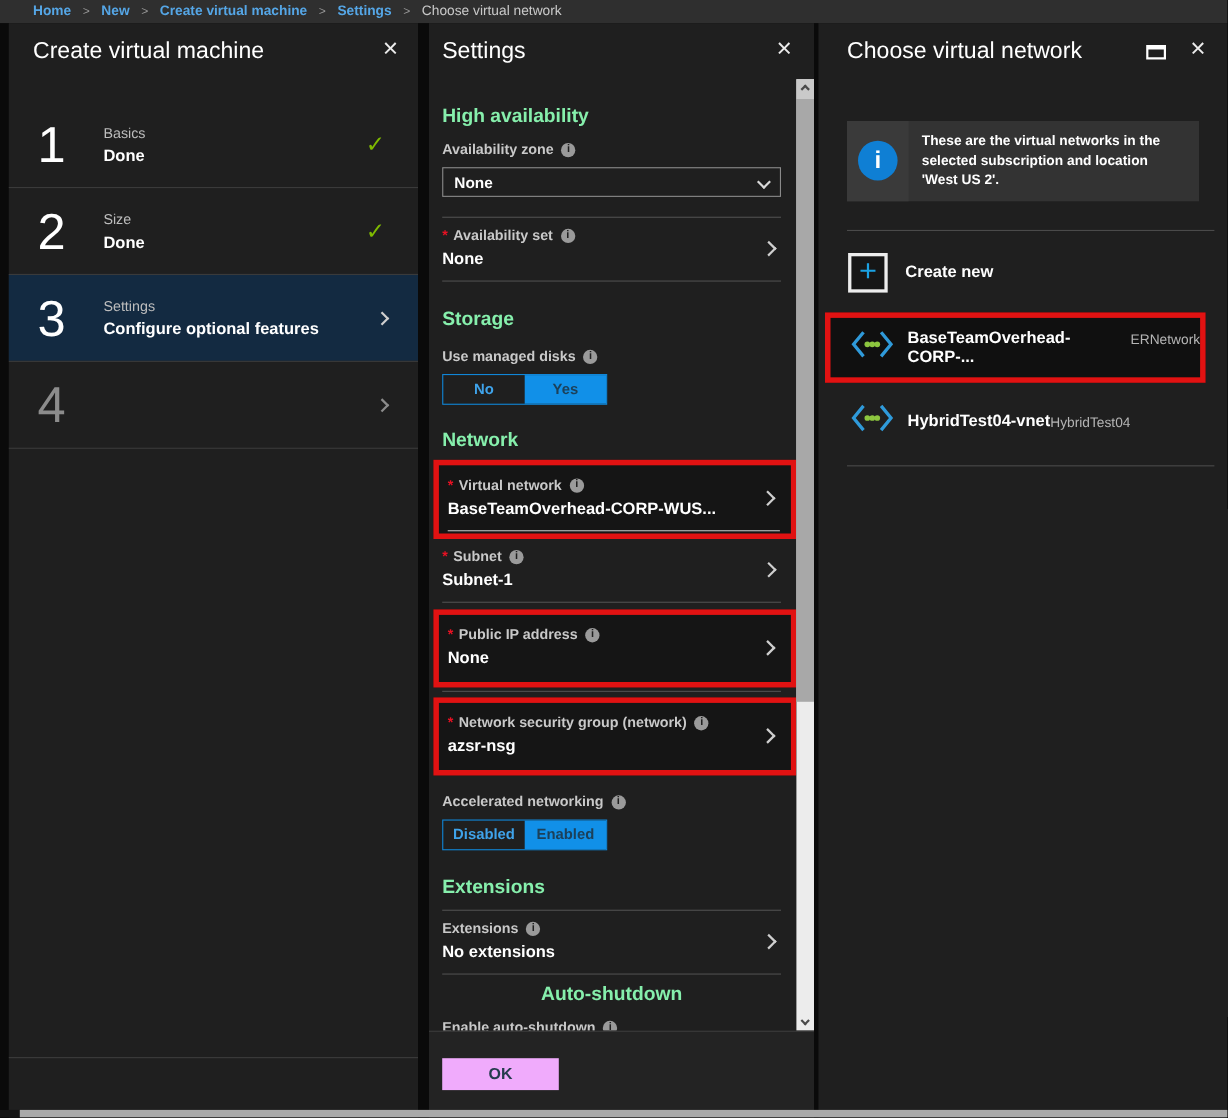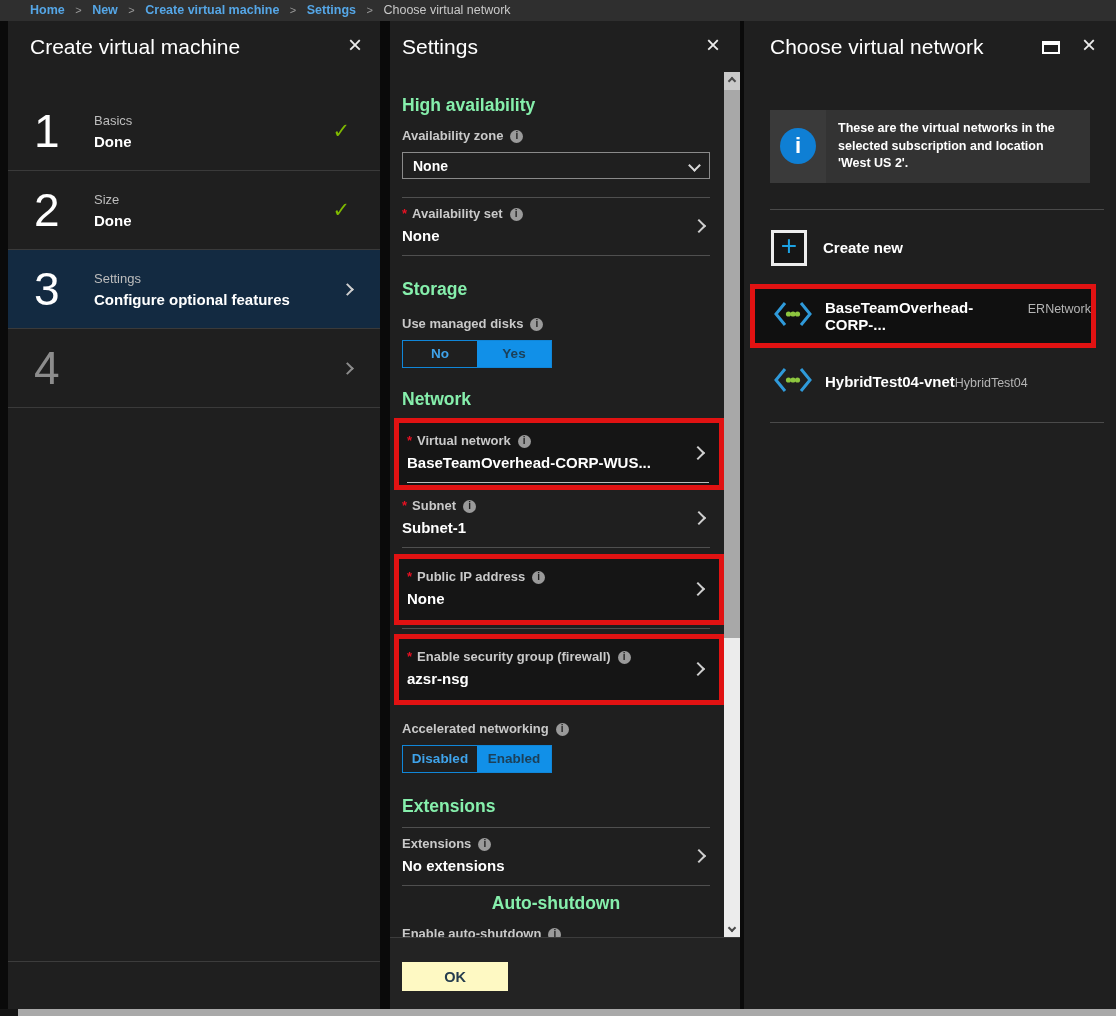--- a/index.html
+++ b/index.html
@@ -80,21 +80,21 @@
   
   .vscroll { position:absolute; top:51px; bottom:79px; right:0; width:16px; background:#ececec; }
   .vs-btn { position:absolute; left:0; width:16px; height:18px; display:flex; align-items:center; justify-content:center; cursor:pointer; }
   .vs-up { top:0; background:#c9c9c9; }
   .vs-down { bottom:0; }
   .vs-btn .chev { width:6px; height:6px; border-color:#4a4a4a; }
   .vs-thumb { position:absolute; top:18px; left:0; width:16px; height:548px; background:#a8a8a8; cursor:grab; }
 
   
   .blade2-footer { position:absolute; bottom:0; left:0; right:0; height:79px; background:#232323; border-top:1px solid #3c3c3c; }
-  .ok-btn { margin:24px 0 0 12px; width:106px; height:29px; background:#fef9c3; border:none;
+  .ok-btn { margin:24px 0 0 12px; width:106px; height:29px; background:#f0abfc; border:none;
     color:#253c4e; font-weight:bold; font-size:14.5px; font-family:inherit; cursor:pointer; }
 
   
   .info-box { display:flex; margin:38px 26px 0 26px; background:#333333; min-height:72px; }
   .info-icon-cell { flex:0 0 56px; background:#3a3a3a; display:flex; align-items:center; justify-content:center; }
   .info-circle { width:36px; height:36px; border-radius:50%; background:#0f7fd4; color:#fff;
     display:flex; align-items:center; justify-content:center; font-size:22px; font-weight:bold; }
   .info-text { padding:10px 12px; font-size:12.5px; font-weight:bold; color:#fff; line-height:1.4; }
   .b3-divider { border-top:1px solid #4a4a4a; margin:26px 12px 0 26px; }
   .create-new { display:flex; align-items:center; margin:12px 12px 0 27px; padding:8px 0; cursor:pointer; }
@@ -250,21 +250,21 @@
           <span class="chev chev-right"></span>
         </div>
       </div>
 
       <div class="divider" style="margin-top:3px;"></div>
 
       <div class="redbox" style="margin-top:5px;">
         <div class="nav-field">
           <div class="field-label">
             <span class="req">*</span>
-            <span>Enable security group (firewall)</span>
+            <span>Network security group (network)</span>
             <span class="info-i">i</span>
           </div>
           <div class="field-value">azsr-nsg</div>
           <span class="chev chev-right"></span>
         </div>
       </div>
 
       <div class="field-label" style="margin-top:16px;">
         <span>Accelerated networking</span>
         <span class="info-i">i</span>

